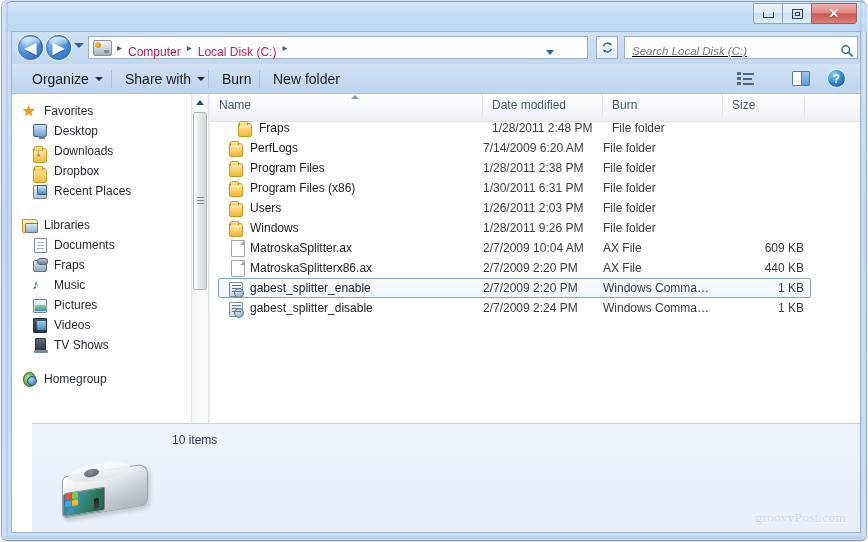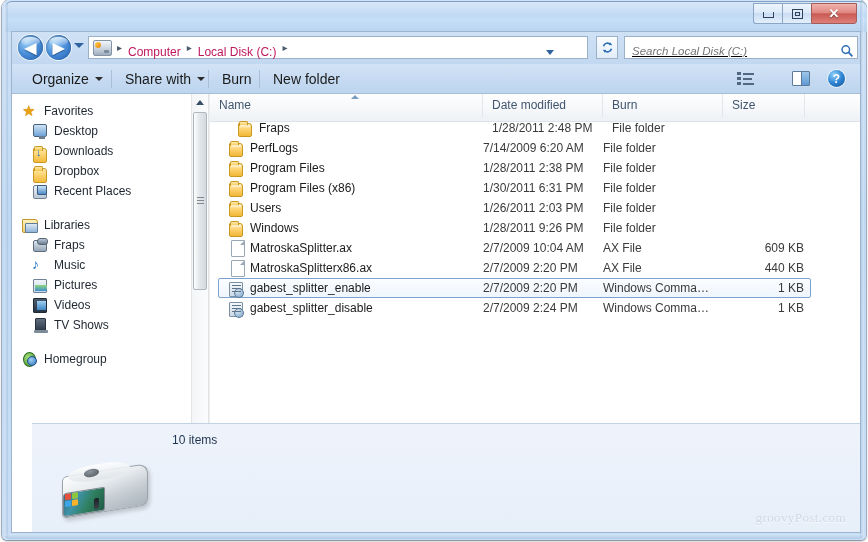--- a/index.html
+++ b/index.html
@@ -529,20 +529,26 @@
                 <span class="lbl">Recent Places</span>
               </div>
 
               <div class="navgap"></div>
 
               <div class="navitem">
                 <span class="ico">
                     <span class="ico-lib" style="position:absolute;left:0;right:0;"></span>
                   </span>
                 <span class="lbl">Libraries</span>
+              </div>
+              <div class="navitem child">
+                <span class="ico">
+                    <span class="ico-doc" style="position:absolute;"></span>
+                  </span>
+                <span class="lbl">Documents</span>
               </div>
               <div class="navitem child">
                 <span class="ico">
                     <span class="ico-movie" style="position:absolute;left:1px;right:1px;"></span>
                   </span>
                 <span class="lbl">Fraps</span>
               </div>
               <div class="navitem child">
                 <span class="ico"><span class="ico-music">♪</span></span>
                 <span class="lbl">Music</span>

